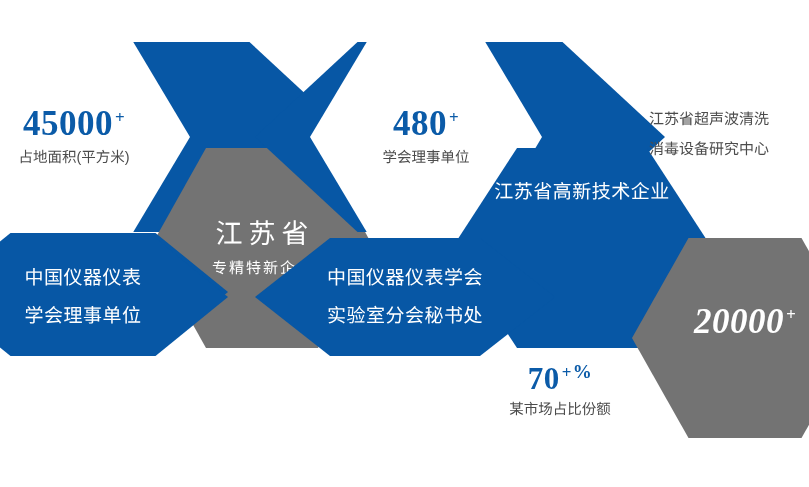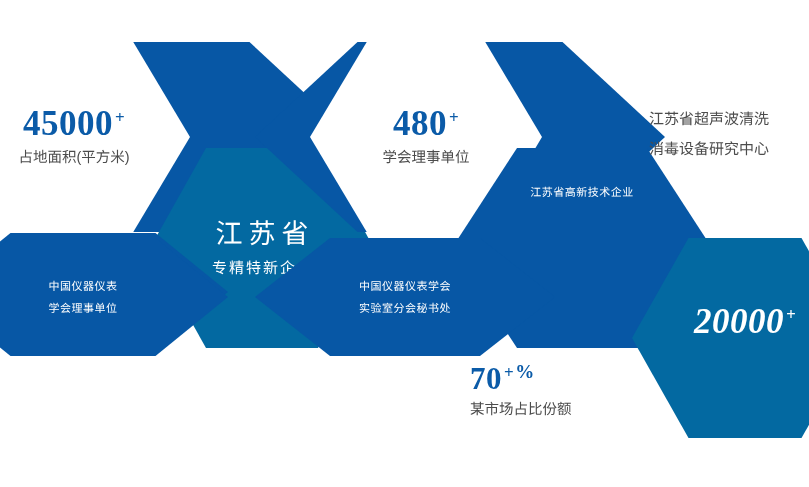--- a/index.html
+++ b/index.html
@@ -27,21 +27,21 @@
     -webkit-clip-path: polygon(25% 0%, 75% 0%, 100% 50%, 75% 100%, 25% 100%, 0% 50%);
     clip-path: polygon(25% 0%, 75% 0%, 100% 50%, 75% 100%, 25% 100%, 0% 50%);
     display: flex;
     flex-direction: column;
     align-items: center;
     justify-content: center;
     box-sizing: border-box;
     text-align: center;
   }
   .hex.dark  { background: #0757A5; }
-  .hex.light { background: #0369a1; align-items: center; }
+  .hex.light { background: #737373; align-items: center; }
 
   
   .hex.rounded {
     -webkit-clip-path: none;
     clip-path: none;
     background: transparent;
   }
   .hex.rounded .hexshape {
     position: absolute;
     inset: 0;
@@ -89,21 +89,21 @@
     font-size: 14.5px;
     line-height: 1.35;
     margin-top: 7px;
     white-space: nowrap;
   }
   .caption.gray  { color: #4C4C4C; }
   .caption.white { color: #ffffff; }
 
   .bandtext {
     color: #ffffff;
-    font-size: 11px;
+    font-size: 19px;
     line-height: 2.0;
     white-space: nowrap;
     letter-spacing: 0.5px;
   }
 
   .provtitle {
     color: #ffffff;
     font-size: 27px;
     letter-spacing: 6px;
     line-height: 1.15;
@@ -124,21 +124,21 @@
     position: absolute;
     color: #4C4C4C;
     font-size: 15px;
     line-height: 2.0;
     white-space: nowrap;
   }
 
   
   .freestat {
     position: absolute;
-    text-align: left;
+    text-align: center;
     white-space: nowrap;
   }
 </style>
 </head>
 <body>
 
 <div id="stage">
 
   <div class="hex dark" style="left:-58px; top:42px; width:410px; height:190px;"></div>
 

